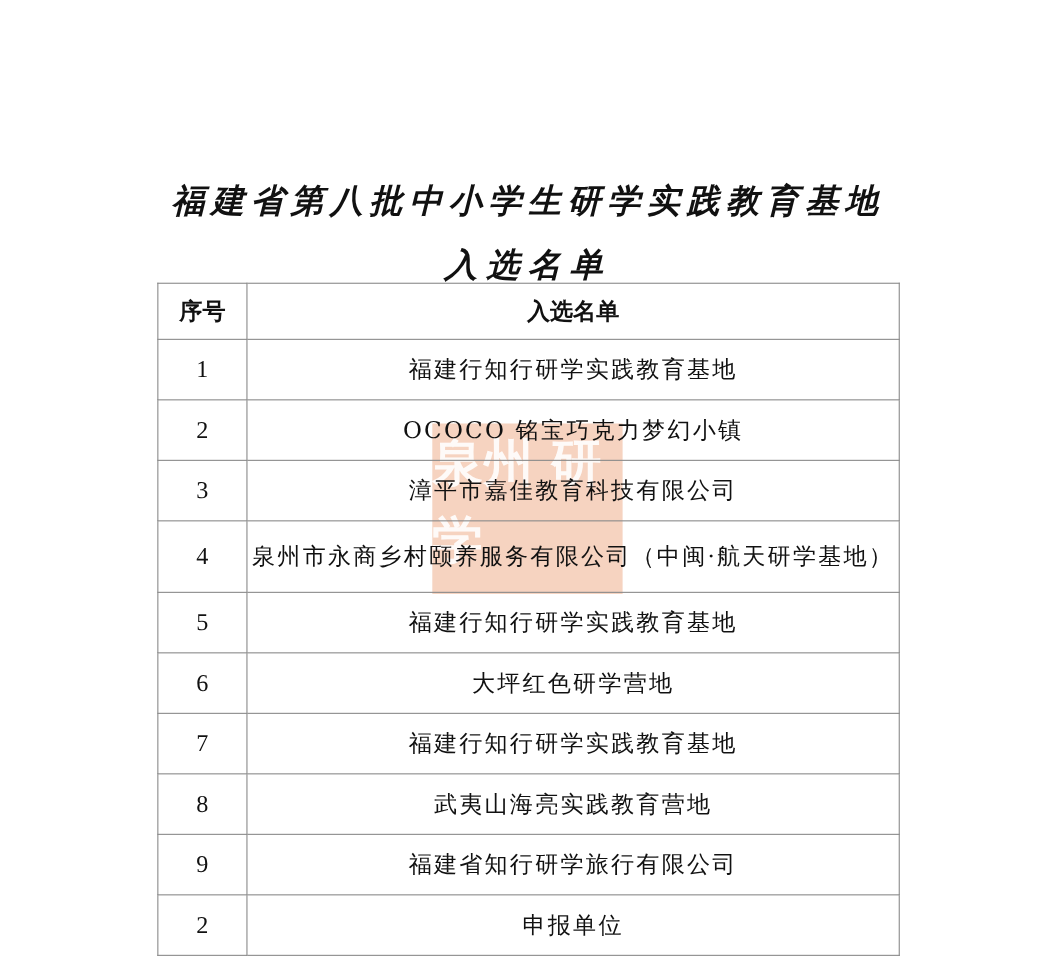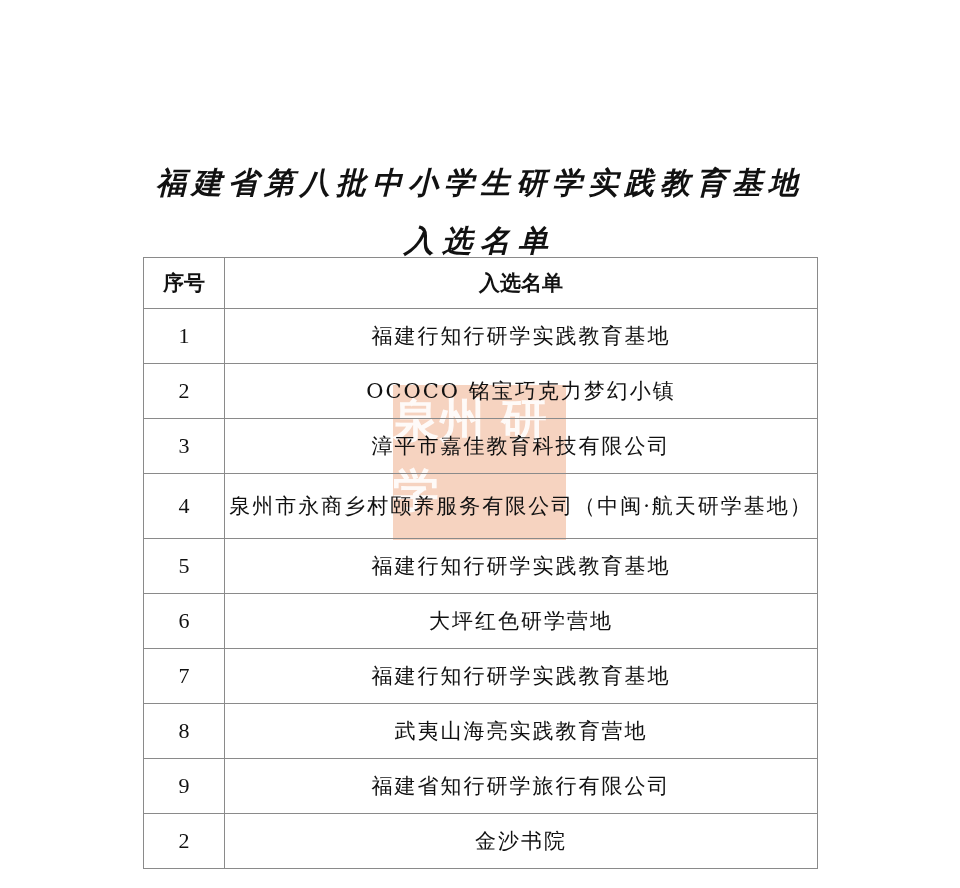--- a/index.html
+++ b/index.html
@@ -74,16 +74,16 @@
   <tr>
     <td class="c-no">8</td>
     <td class="c-name">武夷山海亮实践教育营地</td>
   </tr>
   <tr>
     <td class="c-no">9</td>
     <td class="c-name">福建省知行研学旅行有限公司</td>
   </tr>
   <tr>
     <td class="c-no">2</td>
-    <td class="c-name">金沙书院</td>
+    <td class="c-name">申报单位</td>
   </tr>
 </tbody>
   </table>
 
 </body></html>

